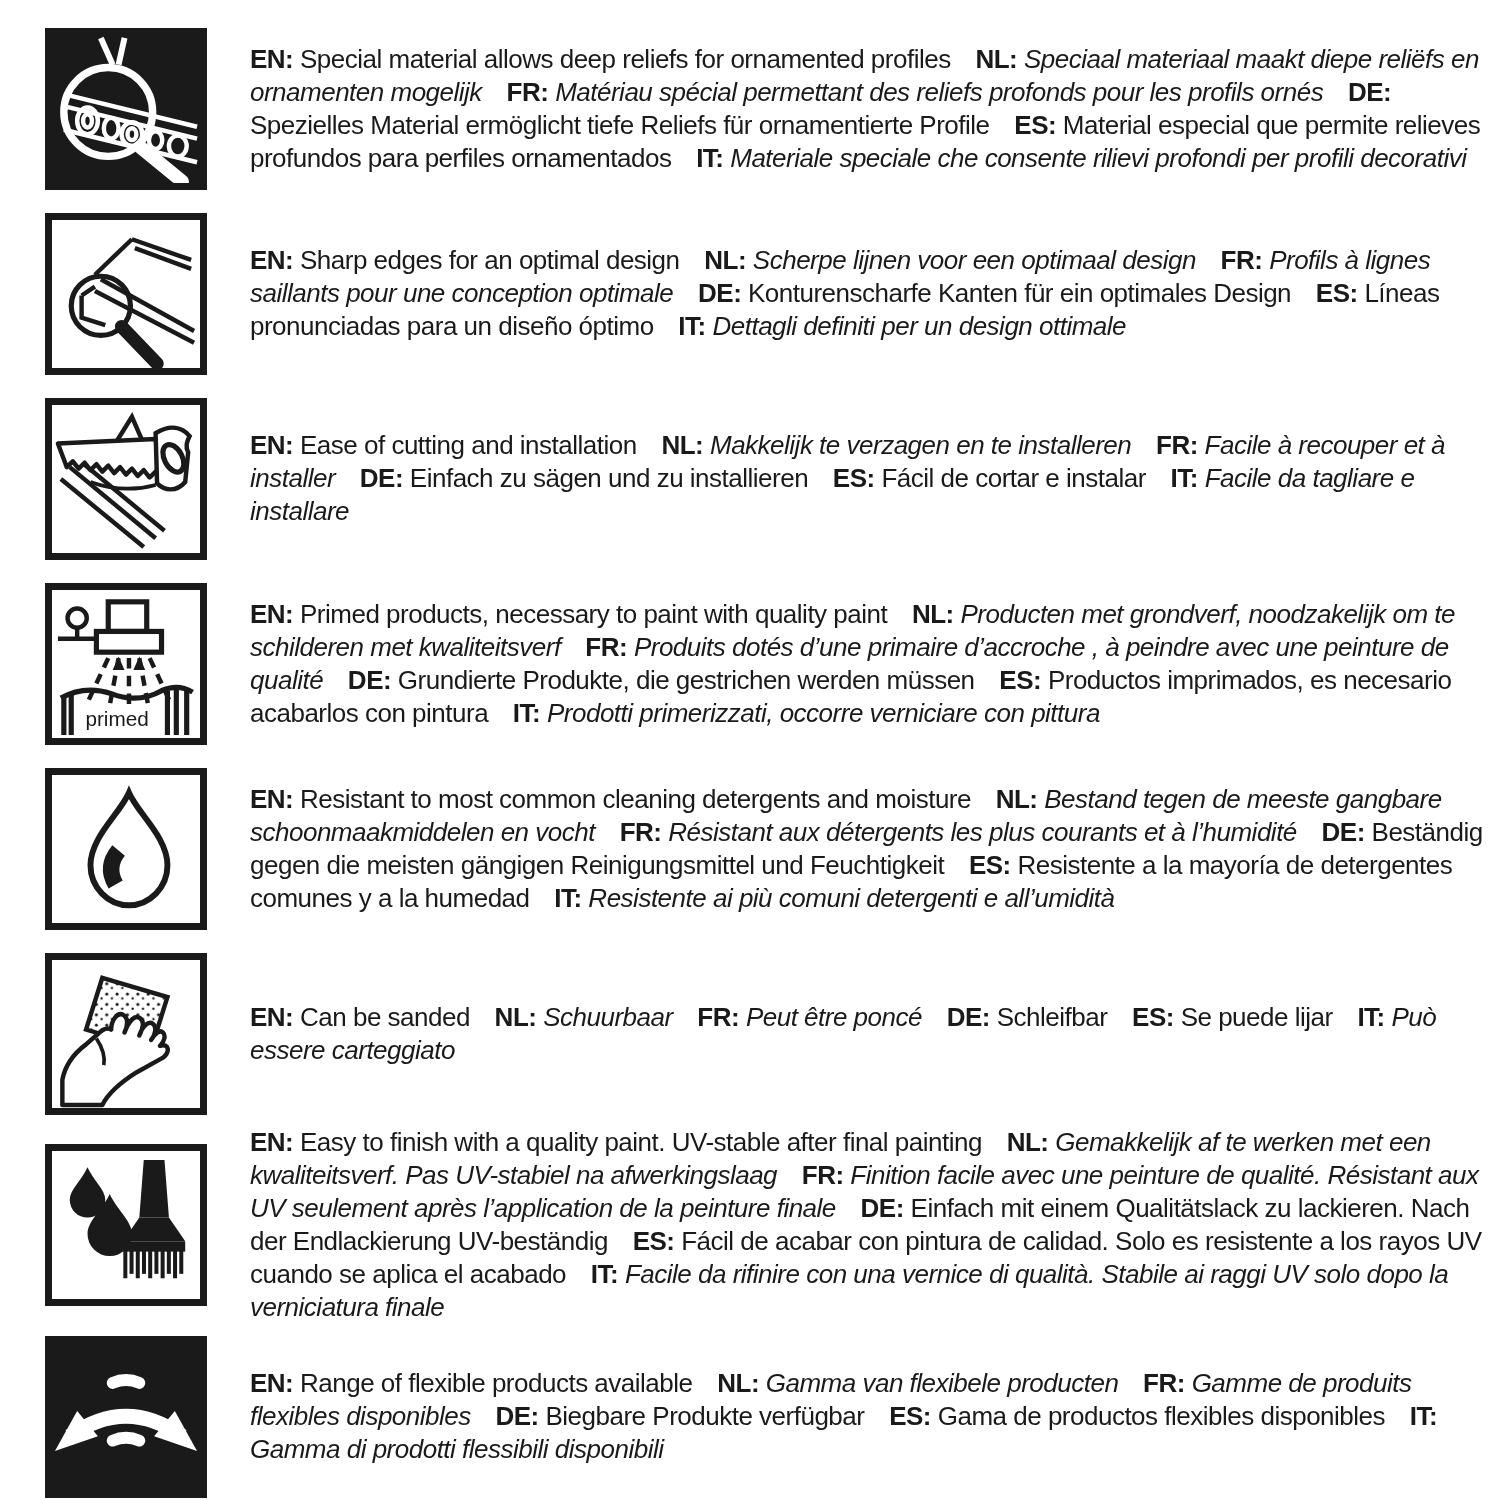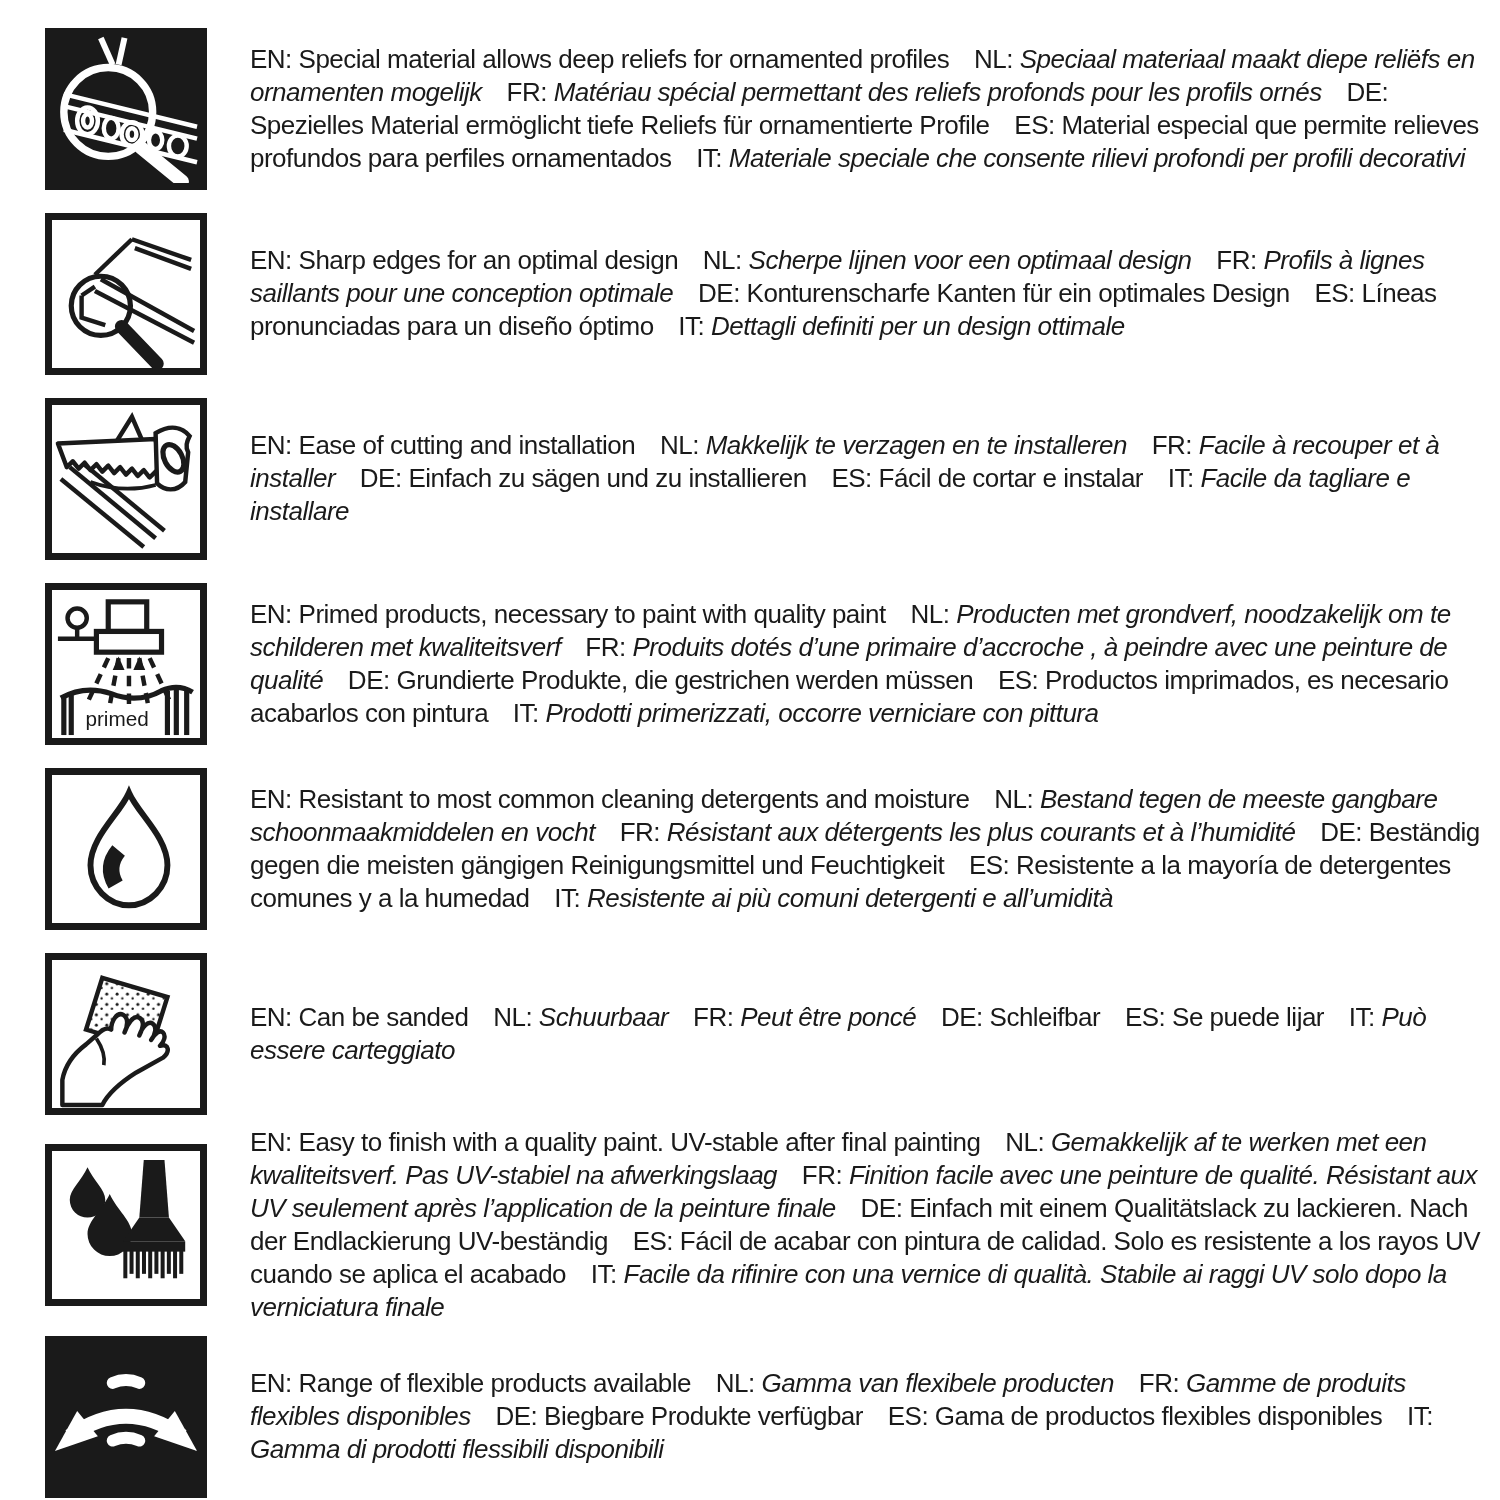--- a/index.html
+++ b/index.html
@@ -21,21 +21,21 @@
     box-sizing: border-box;
   }
   .icon-box.inverted { background: #1a1a1a; }
   .icon-box svg { display: block; width: 100%; height: 100%; }
   .row-text {
     margin: 0; width: 1235px;
     font-size: 26px; line-height: 33px;
     letter-spacing: -0.5px;
   }
   .seg { margin-right: 18px; }
-  .lang { font-weight: normal; font-style: normal; }
+  .lang { font-weight: bold; font-style: normal; }
   .val.italic { font-style: italic; }
   .icon-word {
     font-family: "Liberation Sans", sans-serif;
     font-size: 14px; fill: #1a1a1a; text-anchor: middle;
   }
 </style>
 </head>
 <body>
 
 <main>

